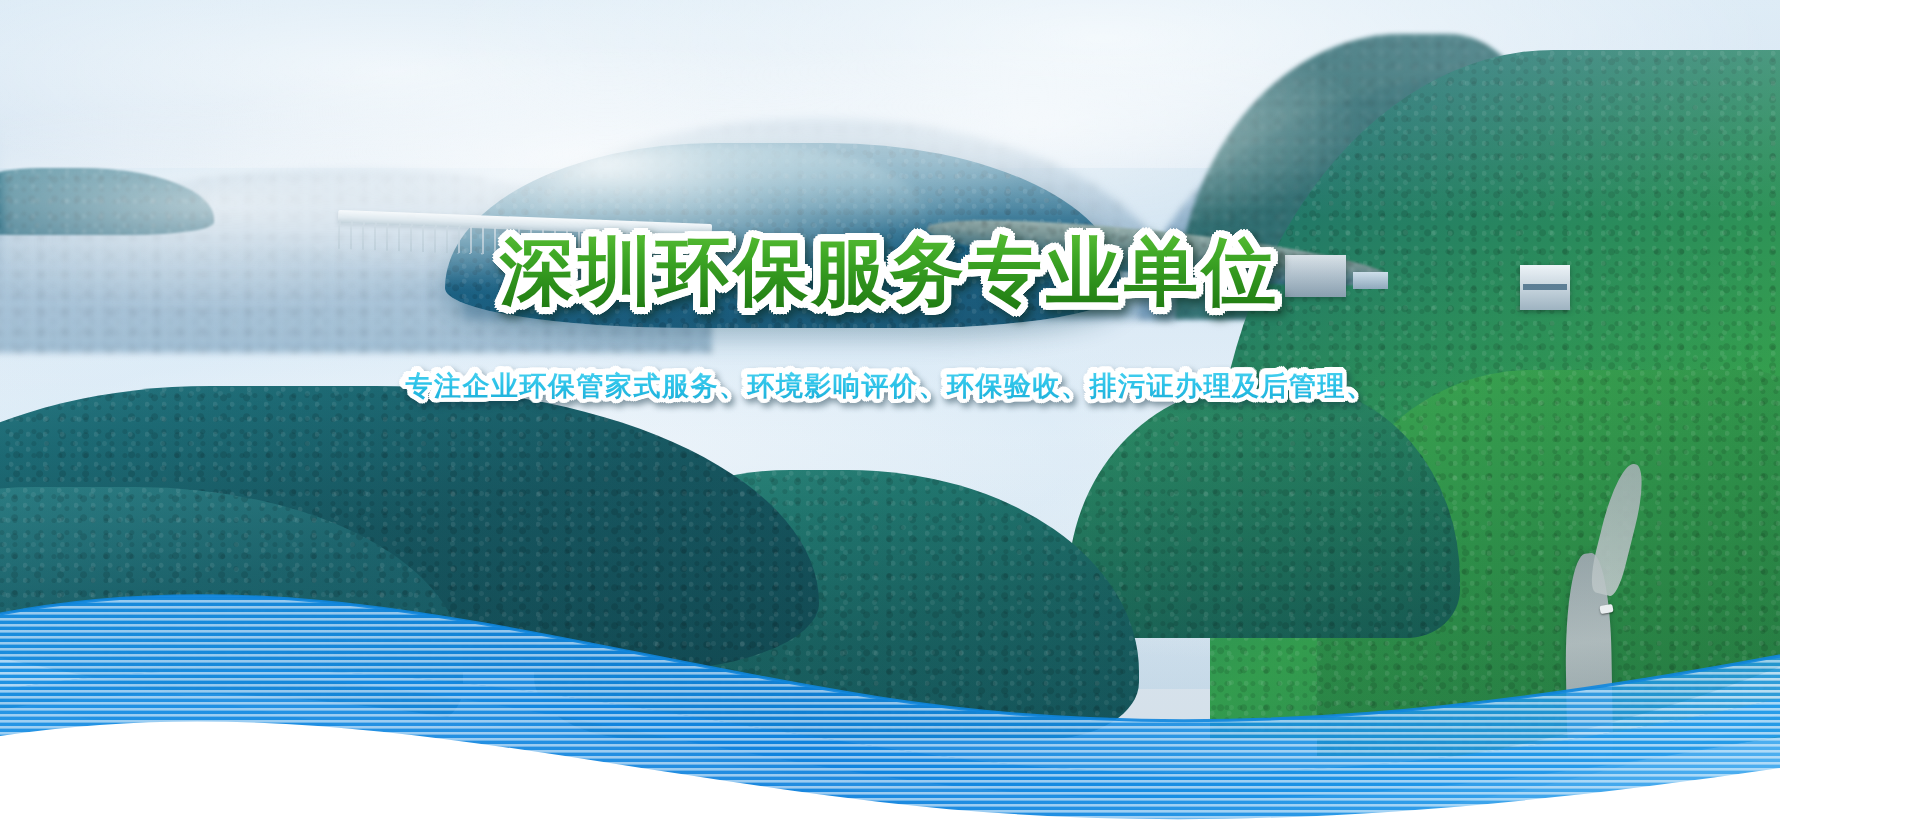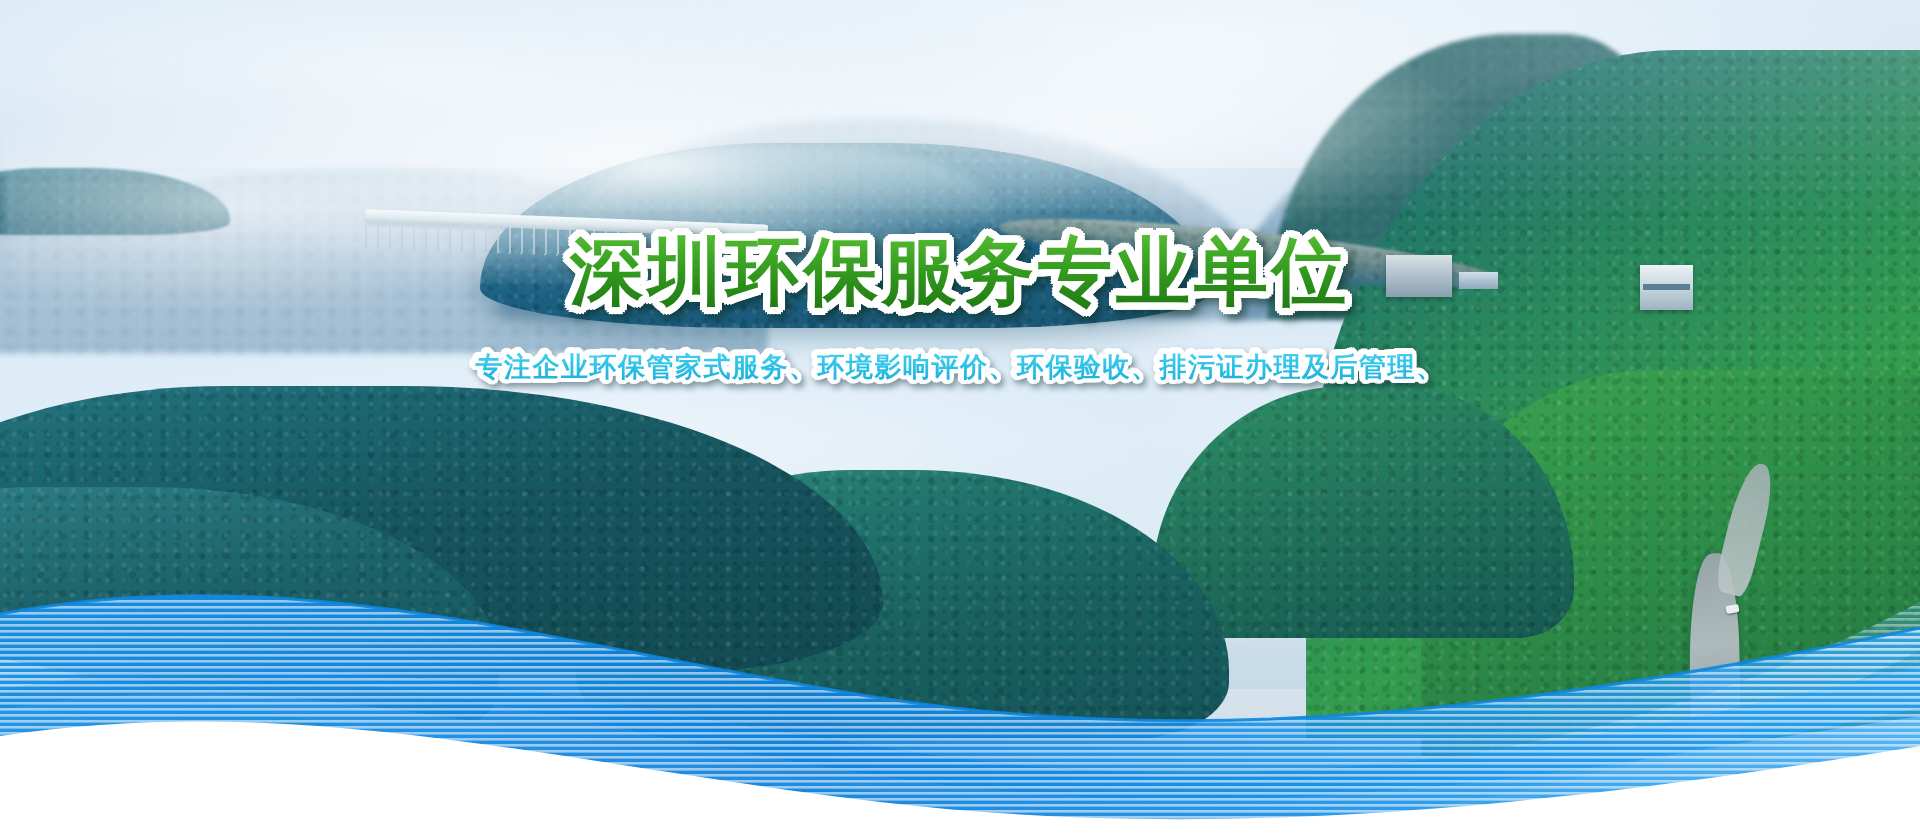--- a/index.html
+++ b/index.html
@@ -7,21 +7,21 @@
   html,body{
     width:1920px; height:840px;
     overflow:hidden;
     background:#ffffff;
     font-family:"DejaVu Sans","Liberation Sans",sans-serif;
   }
 
   
   #banner{
     position:relative;
-    width:1920px; height:840px;
+    width:1780px; height:840px;
     overflow:hidden;
     background:#dfe9f2;
   }
 
   
   .photo{ position:absolute; inset:0; overflow:hidden; }
 
   
   .sky{
     position:absolute; left:0; top:0; width:100%; height:46%;
@@ -248,21 +248,21 @@
       drop-shadow(3px 0 0 #fff) drop-shadow(-3px 0 0 #fff)
       drop-shadow(0 3px 0 #fff) drop-shadow(0 -3px 0 #fff)
       drop-shadow(2px 2px 0 #fff) drop-shadow(-2px 2px 0 #fff)
       drop-shadow(2px -2px 0 #fff) drop-shadow(-2px -2px 0 #fff)
       drop-shadow(4px 5px 4px rgba(10,40,25,.55));
     display:inline-block;
     padding:0 6px;
   }
 
   .sub{
-    margin-top:35px;
+    margin-top:54px;
     font-size:27px;
     font-weight:bold;
     letter-spacing:1.5px;
     line-height:1.62;
     color:#2ec3e8;
     background:linear-gradient(180deg,#53d6f2 0%,#2cc2e8 48%,#17a7d3 100%);
     -webkit-background-clip:text;
     background-clip:text;
     -webkit-text-fill-color:transparent;
     filter:

